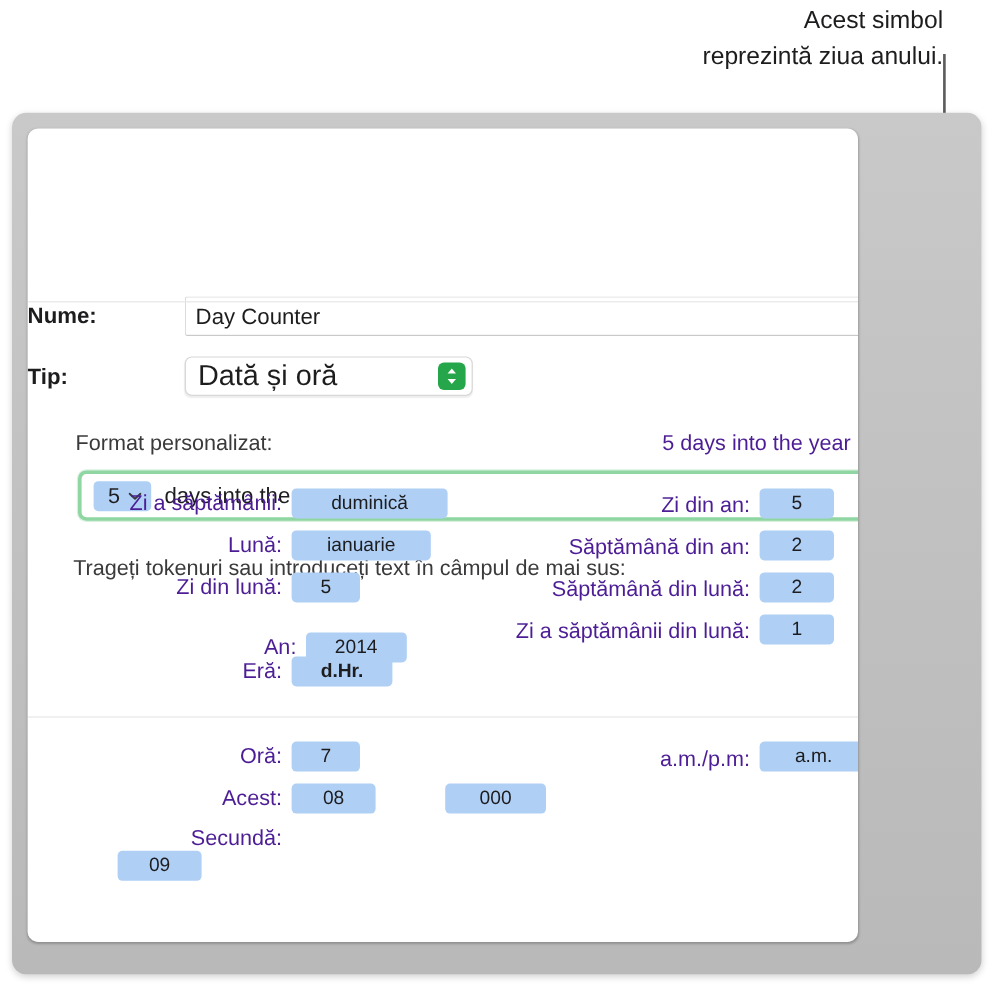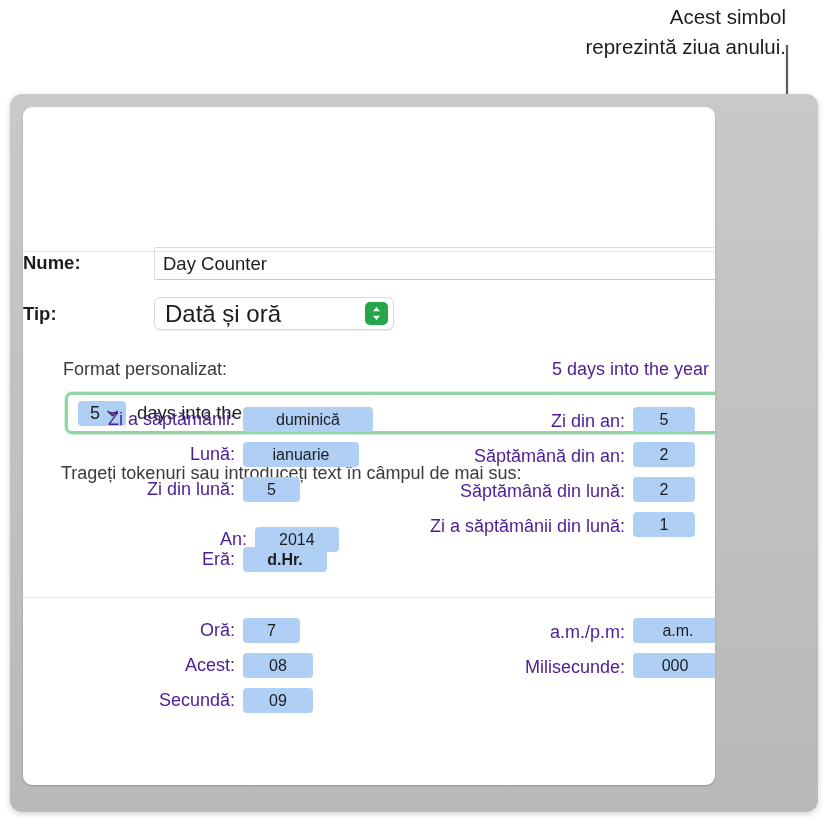--- a/index.html
+++ b/index.html
@@ -262,30 +262,29 @@
           <span class="tok" style="min-width: 62px;">1</span>
         </div>
         <div class="row-l" style="left: 0px; top: 511px;">
           <span class="lbl lbl-grey">Oră:</span>
           <span class="tok" style="min-width: 56px;">7</span>
         </div>
         <div class="row-l" style="left: 0px; top: 546px;">
           <span class="lbl lbl-grey">Acest:</span>
           <span class="tok" style="min-width: 70px;">08</span>
         </div>
-        <div class="row-l" style="left: 0px; top: 581px;">
+        <div class="row-l" style="left: 0px; top: 581px; flex-direction: column;">
           <span class="lbl lbl-grey">Secundă:</span>
           <span class="tok" style="min-width: 70px;">09</span>
         </div>
         <div class="row-r" style="left: 348px; top: 511px;">
           <span class="lbl lbl-grey">a.m./p.m:</span>
           <span class="tok" style="min-width: 90px;">a.m.</span>
         </div>
         <div class="row-r" style="left: 348px; top: 546px;">
-          <span class="lbl lbl-grey">Milisecunde:</span>
           <span class="tok" style="min-width: 84px;">000</span>
         </div>
       </div>
 
     <div class="sep" id="sep2"></div>
 
   </div>
 
 </div>
 

